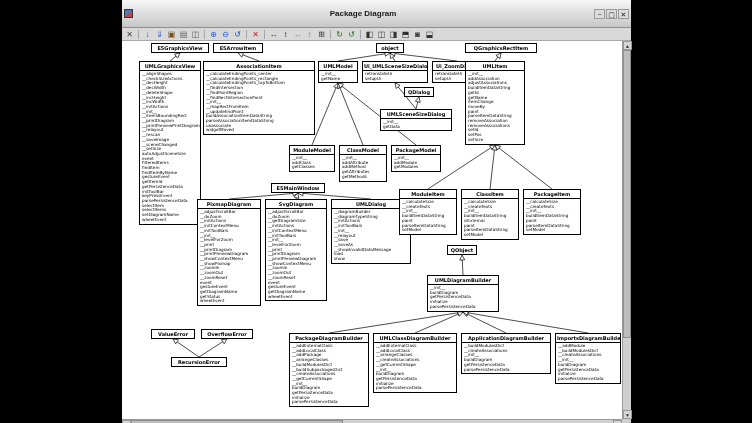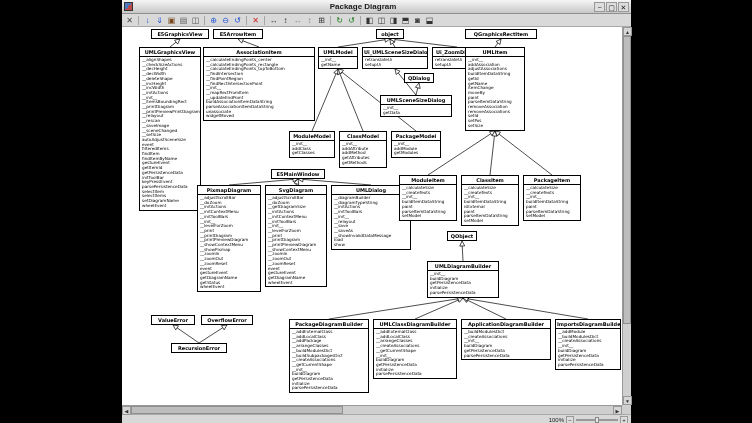--- a/index.html
+++ b/index.html
@@ -1,18 +1,18 @@
 <!DOCTYPE html>
 <html><head>
 <meta charset="utf-8">
 <style>
   html,body{margin:0;padding:0;}
   body{width:752px;height:423px;background:#000;overflow:hidden;font-family:"Liberation Sans",sans-serif;}
   .window{position:absolute;left:122px;top:0;width:509px;height:423px;background:#d8d8d8;}
-  .titlebar{height:14px;display:flex;align-items:center;background:linear-gradient(#f6f6f6,#c7c7c7);border-bottom:1px solid #8f8f8f;box-sizing:border-box;padding:0 2px;}
+  .titlebar{height:28px;display:flex;align-items:center;background:linear-gradient(#f6f6f6,#c7c7c7);border-bottom:1px solid #8f8f8f;box-sizing:border-box;padding:0 2px;}
   .title{flex:1;text-align:center;font-weight:bold;font-size:8px;color:#1a1a1a;line-height:12px;}
   .app-icon{width:9px;height:9px;background:linear-gradient(135deg,#4a7ac0 0 50%,#c04a4a 50% 100%);border:1px solid #333;box-sizing:border-box;}
   .win-btns{display:flex;}
   .win-btn{width:11px;height:10px;font-size:7px;line-height:9px;text-align:center;background:#ddd;border:1px solid #999;margin-left:1px;color:#222;box-sizing:border-box;cursor:default;}
   .toolbar{height:13px;background:#d9d9d9;border-bottom:1px solid #a8a8a8;display:flex;align-items:center;padding:0 2px;gap:1px;box-sizing:border-box;}
   .tb-btn{width:11px;height:11px;font-size:8px;line-height:11px;text-align:center;cursor:default;}
   .tb-sep{width:1px;height:9px;background:#a5a5a5;margin:0 2px;}
   .canvas-wrap{display:flex;height:378px;}
   .canvas{position:relative;width:500px;height:378px;background:#ffffff;overflow:hidden;}
   .canvas svg{position:absolute;left:0;top:0;}

